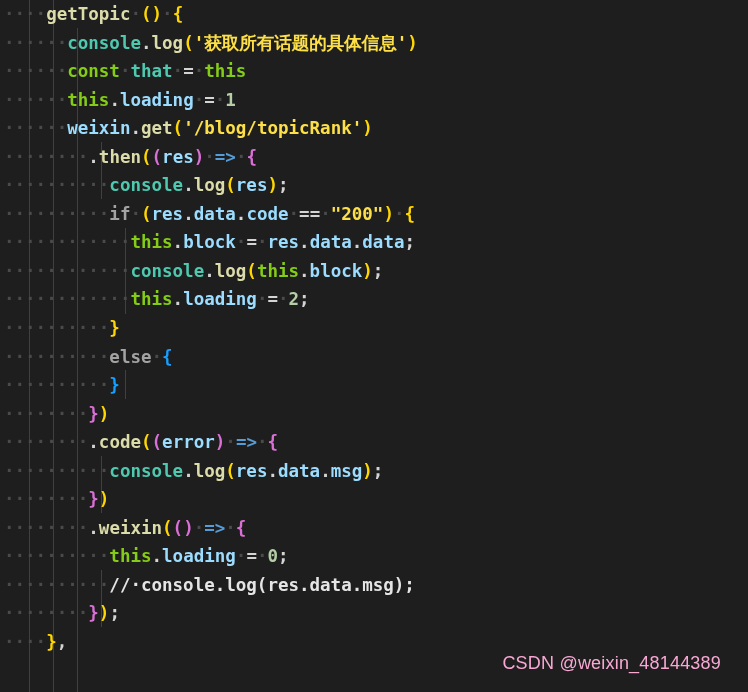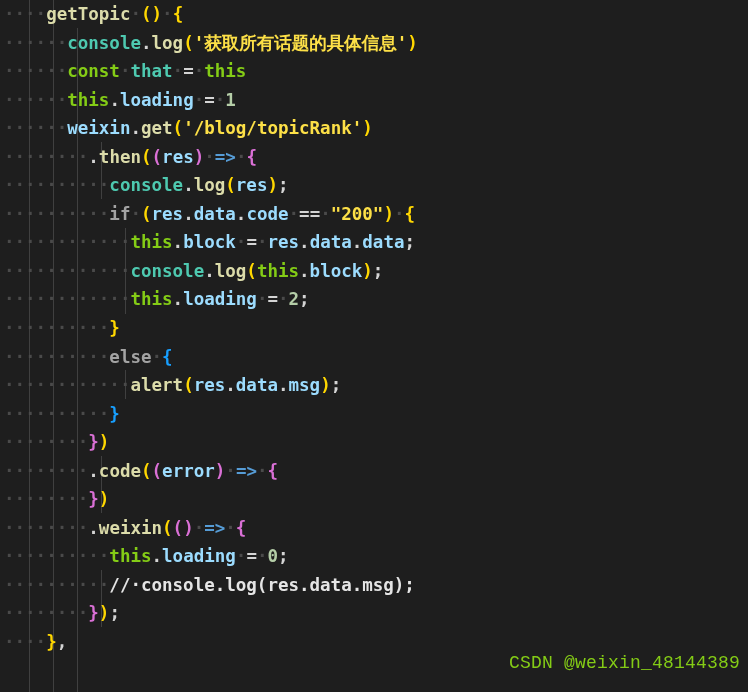--- a/index.html
+++ b/index.html
@@ -55,26 +55,26 @@
   .t-str     { color: #fde047; }
   .t-num     { color: #b5cea8; }
   .t-cmt     { color: #e5e5e5; }
   .t-op      { color: #569cd6; }
   .t-b1      { color: #ffd700; }
   .t-b2      { color: #da70d6; }
   .t-b3      { color: #179fff; }
   .t-ws      { color: #4a4a4a; }
   .watermark {
     position: absolute;
-    right: 8px;
+    right: 27px;
     bottom: 14px;
-    font-family: Liberation Mono, monospace;
+    font-family: Liberation Sans, sans-serif;
     font-size: 18px;
     font-weight: normal;
-    color: #84cc16;
+    color: #f9a8d4;
     letter-spacing: 0.2px;
   }
 </style>
 </head>
 <body>
 
 <div id="editor">
 
   <div class="guides">
     <div class="guide" style="left:29px;  top:0px;   height:692px;"></div>
@@ -108,28 +108,28 @@
     <div class="code-line"><span class="t-ws">············</span><span class="t-kw">this</span><span class="t-plain">.</span><span class="t-var">block</span><span class="t-ws">·</span><span class="t-plain">=</span><span class="t-ws">·</span><span class="t-var">res</span><span class="t-plain">.</span><span class="t-var">data</span><span class="t-plain">.</span><span class="t-var">data</span><span class="t-plain">;</span></div>
 
     <div class="code-line"><span class="t-ws">············</span><span class="t-class">console</span><span class="t-plain">.</span><span class="t-fn">log</span><span class="t-b1">(</span><span class="t-kw">this</span><span class="t-plain">.</span><span class="t-var">block</span><span class="t-b1">)</span><span class="t-plain">;</span></div>
 
     <div class="code-line"><span class="t-ws">············</span><span class="t-kw">this</span><span class="t-plain">.</span><span class="t-var">loading</span><span class="t-ws">·</span><span class="t-plain">=</span><span class="t-ws">·</span><span class="t-num">2</span><span class="t-plain">;</span></div>
 
     <div class="code-line"><span class="t-ws">··········</span><span class="t-b1">}</span></div>
 
     <div class="code-line"><span class="t-ws">··········</span><span class="t-kwctl">else</span><span class="t-ws">·</span><span class="t-b3">{</span></div>
 
-    <div class="code-line"><span class="t-ws">············</span><span class="t-fn">alert</span><span class="t-b1">(</span><span class="t-var">res</span><span class="t-plain">.</span><span class="t-var">data</span><span class="t-plain">.</span><span class="t-var">msg</span><span class="t-b1">)</span><span class="t-plain">;</span></div>
 
     <div class="code-line"><span class="t-ws">··········</span><span class="t-b3">}</span></div>
 
     <div class="code-line"><span class="t-ws">········</span><span class="t-b2">}</span><span class="t-b1">)</span></div>
 
     <div class="code-line"><span class="t-ws">········</span><span class="t-plain">.</span><span class="t-fn">code</span><span class="t-b1">(</span><span class="t-b2">(</span><span class="t-var">error</span><span class="t-b2">)</span><span class="t-ws">·</span><span class="t-op">=&gt;</span><span class="t-ws">·</span><span class="t-b2">{</span></div>
 
+    <div class="code-line"><span class="t-ws">··········</span><span class="t-class">console</span><span class="t-plain">.</span><span class="t-fn">log</span><span class="t-b1">(</span><span class="t-var">res</span><span class="t-plain">.</span><span class="t-var">data</span><span class="t-plain">.</span><span class="t-var">msg</span><span class="t-b1">)</span><span class="t-plain">;</span></div>
 
     <div class="code-line"><span class="t-ws">········</span><span class="t-b2">}</span><span class="t-b1">)</span></div>
 
     <div class="code-line"><span class="t-ws">········</span><span class="t-plain">.</span><span class="t-fn">weixin</span><span class="t-b1">(</span><span class="t-b2">()</span><span class="t-ws">·</span><span class="t-op">=&gt;</span><span class="t-ws">·</span><span class="t-b2">{</span></div>
 
     <div class="code-line"><span class="t-ws">··········</span><span class="t-kw">this</span><span class="t-plain">.</span><span class="t-var">loading</span><span class="t-ws">·</span><span class="t-plain">=</span><span class="t-ws">·</span><span class="t-num">0</span><span class="t-plain">;</span></div>
 
     <div class="code-line"><span class="t-ws">··········</span><span class="t-cmt">//·console.log(res.data.msg);</span></div>
 
     <div class="code-line"><span class="t-ws">········</span><span class="t-b2">}</span><span class="t-b1">)</span><span class="t-plain">;</span></div>

